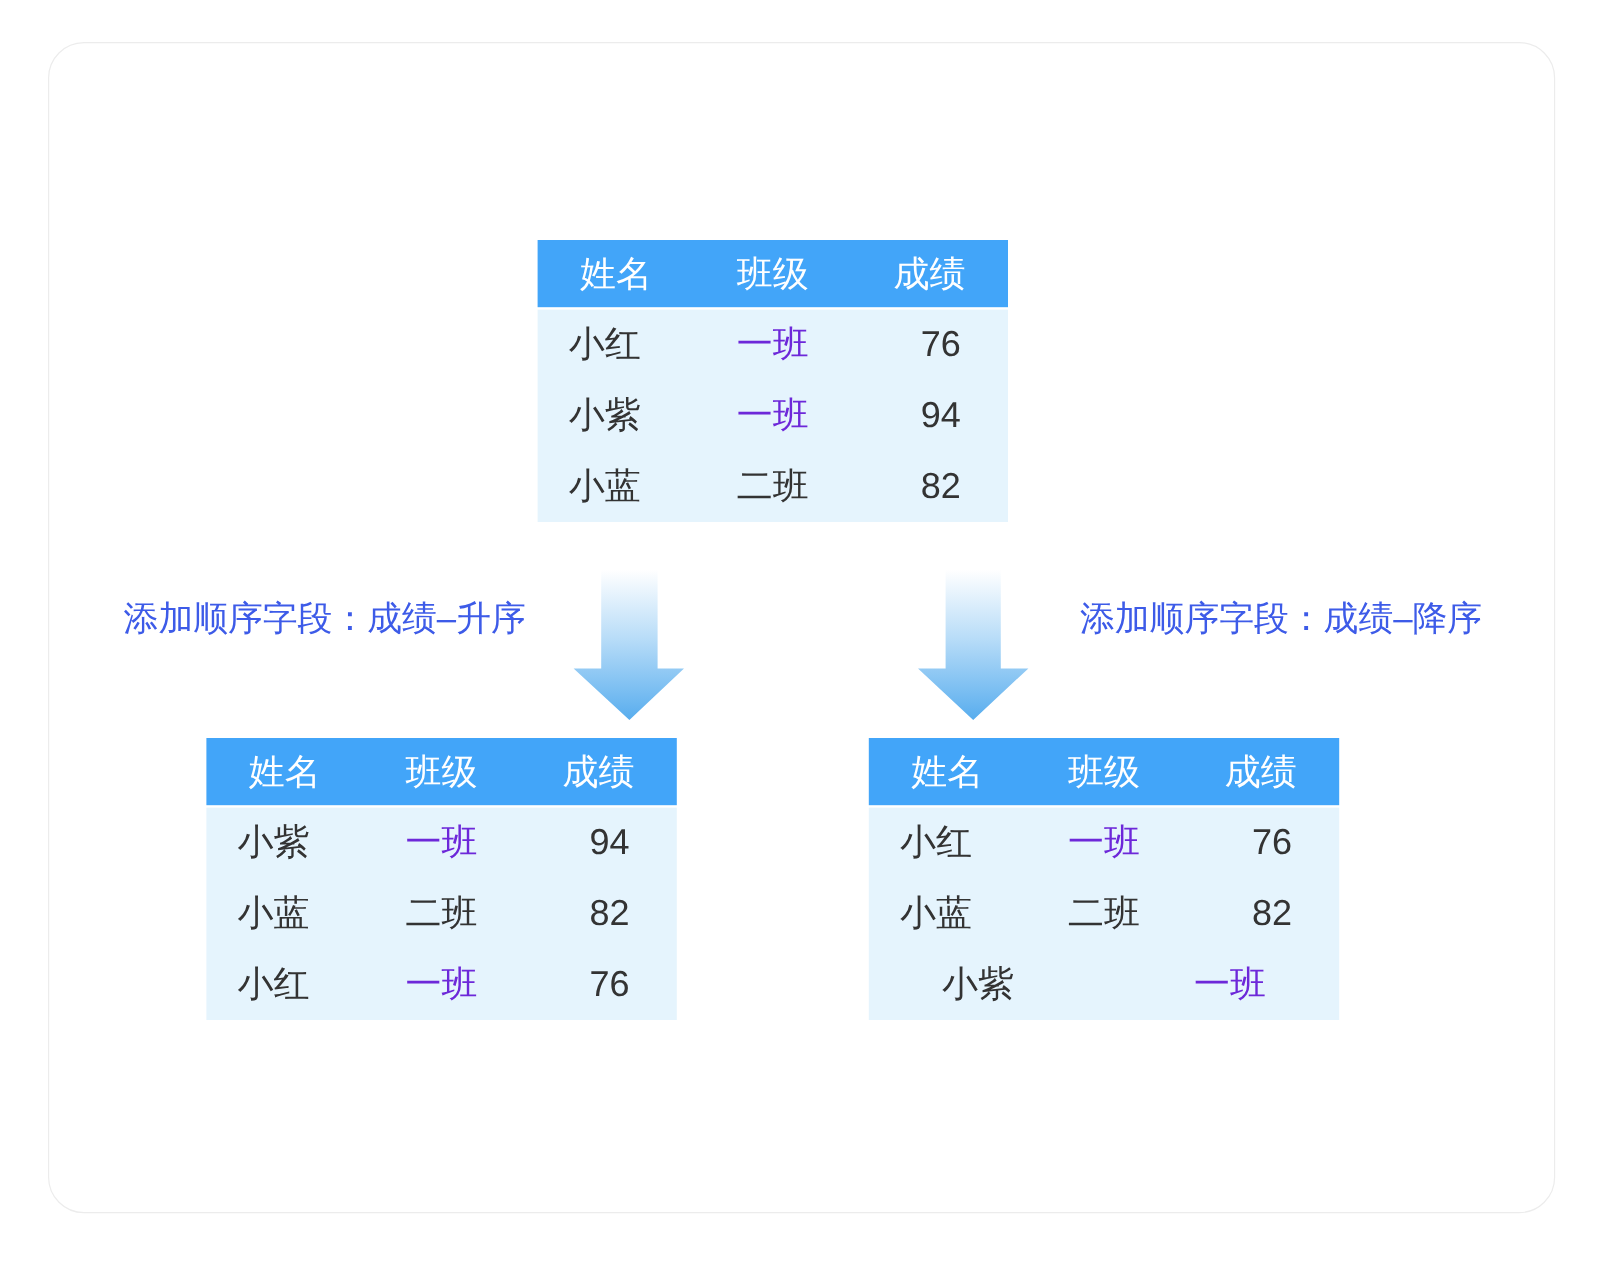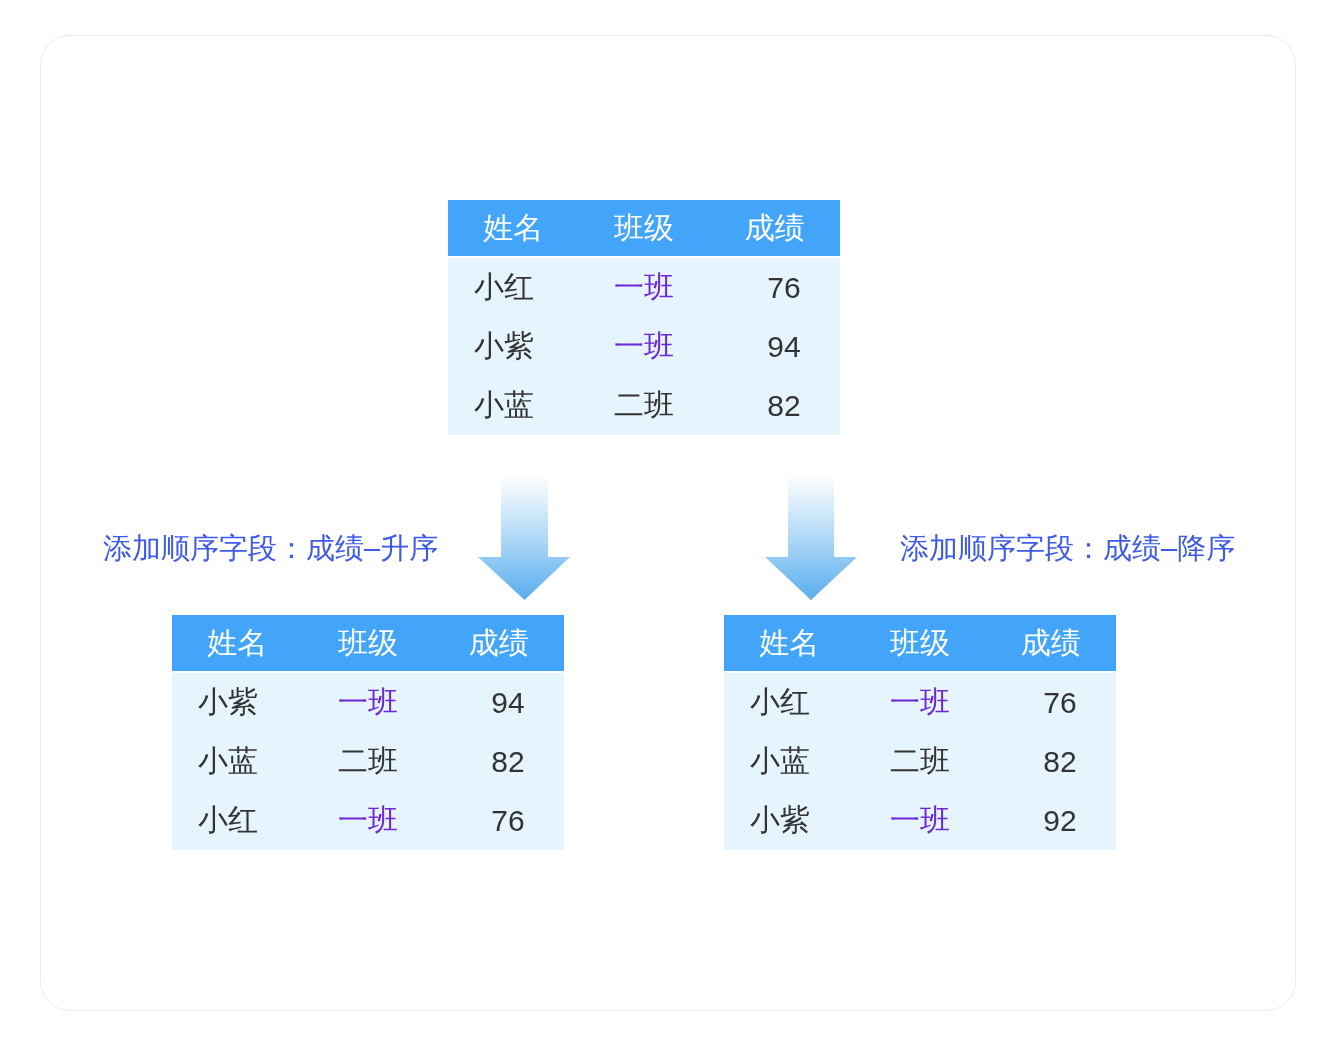--- a/index.html
+++ b/index.html
@@ -65,21 +65,21 @@
   .arrow {
     position: absolute;
     width: 94px;
     height: 127px;
   }
   .arrow-left  { left: 477px; top: 474px; }
   .arrow-right { left: 764px; top: 474px; }
 
   .label {
     position: absolute;
-    top: 528px;
+    top: 496px;
     font-size: 29px;
     font-weight: 500;
     color: #3d5be8;
     white-space: nowrap;
     line-height: 40px;
   }
   .label-left  { left: 103px; }
   .label-right { left: 900px; }
 </style>
 </head>
@@ -175,16 +175,15 @@
       <div class="td">76</div>
     </div>
     <div class="tr">
       <div class="td">小蓝</div>
       <div class="td">二班</div>
       <div class="td">82</div>
     </div>
     <div class="tr">
       <div class="td">小紫</div>
       <div class="td link">一班</div>
-      <div class="td">92</div>
     </div>
   </div>
 </div>
 
 </body></html>

